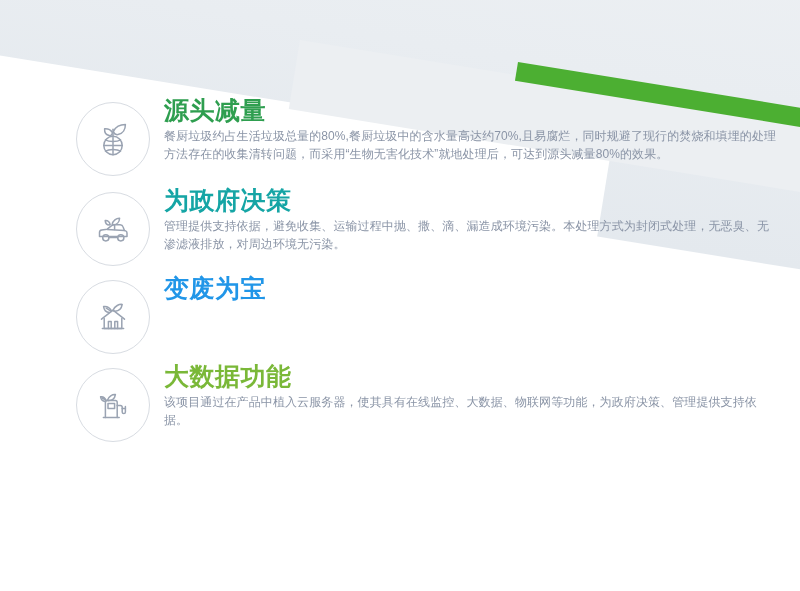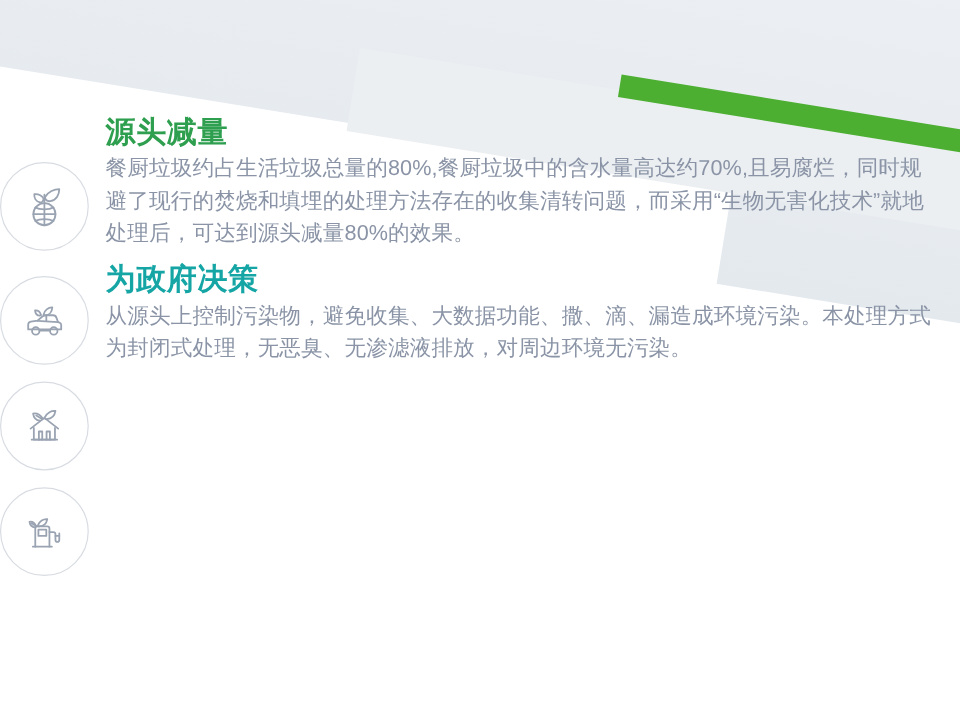--- a/index.html
+++ b/index.html
@@ -80,21 +80,22 @@
 
   
   .content {
     position: relative;
     z-index: 5;
     padding: 96px 0 0 0;
   }
 
   .feature {
     display: flex;
-    align-items: flex-end;
+    align-items: flex-start;
+    padding-left: 76px;
     margin-bottom: 14px;
   }
 
   .icon-wrap {
     flex: 0 0 auto;
     width: 74px;
     height: 74px;
     border: 1.6px solid #d8dce2;
     border-radius: 50%;
     display: flex;
@@ -117,21 +118,21 @@
 
   .feature-title {
     font-size: 25px;
     font-weight: bold;
     line-height: 1.15;
     margin: 0 0 2px 0;
     letter-spacing: 0.5px;
   }
 
   .feature-body {
-    font-size: 18px;
+    font-size: 12px;
     line-height: 1.52;
     color: #8a94a6;
     margin: 0;
     letter-spacing: 0.1px;
   }
 
   
   .feature-1 { margin-bottom: 10px; }
   .feature-2 { margin-bottom: 8px; }
   .feature-3 { margin-bottom: 8px; }
@@ -187,21 +188,21 @@
           <circle cx="13.8" cy="29.8" r="3.1"></circle>
           <circle cx="28.8" cy="29.8" r="3.1"></circle>
           <path d="M16.9 29.6 H25.7"></path>
 
           <path d="M20.2 16.4 C20.8 12.6 24.4 10.0 27.6 10.2 C27.4 13.8 25.0 16.6 21.6 16.8 C20.8 16.9 20.2 16.8 20.2 16.4 Z"></path>
           <path d="M18.2 16.6 C17.4 13.8 15.2 12.4 13.2 12.6 C13.4 15.2 15.0 17.0 17.2 17.1"></path>
         </svg>
       </div>
       <div class="feature-text">
         <h2 class="feature-title" style="color: rgb(21, 165, 165);">为政府决策</h2>
-        <p class="feature-body">从源头上控制污染物，避免收集、大数据功能、撒、滴、漏造成环境污染。本处理方式为封闭式处理，无恶臭、无渗滤液排放，对周边环境无污染。</p>
+        <p class="feature-body">管理提供支持依据，避免收集、运输过程中抛、撒、滴、漏造成环境污染。本处理方式为封闭式处理，无恶臭、无渗滤液排放，对周边环境无污染。</p>
       </div>
     </div>
 
     <div class="feature feature-3">
       <div class="icon-wrap">
         <svg width="42" height="42" viewBox="0 0 42 42" fill="none" stroke="#9aa3b2" stroke-width="1.5" stroke-linecap="round" stroke-linejoin="round">
 
           <path d="M9.5 23.2 L21 14.2 L32.5 23.2"></path>
 
           <path d="M12.2 22.6 V32.4 H29.8 V22.6"></path>
@@ -210,20 +211,21 @@
 
           <path d="M16.4 32.4 V25.6 H19.2 V32.4"></path>
           <path d="M22.8 32.4 V25.6 H25.6 V32.4"></path>
 
           <path d="M21.2 14.0 C23.0 9.8 27.2 8.0 30.2 8.4 C29.6 12.4 26.8 15.0 23.0 15.2 C21.8 15.3 21.1 14.9 21.2 14.0 Z"></path>
           <path d="M19.6 14.8 C17.6 11.4 14.2 10.2 11.6 10.6 C12.0 13.8 14.2 16.2 17.4 16.5"></path>
           <path d="M14.2 12.2 L19.4 15.4"></path>
         </svg>
       </div>
       <div class="feature-text">
+        <h2 class="feature-title" style="color: rgb(33, 150, 232);">变废为宝</h2>
       </div>
     </div>
 
     <div class="feature feature-4">
       <div class="icon-wrap">
         <svg width="42" height="42" viewBox="0 0 42 42" fill="none" stroke="#9aa3b2" stroke-width="1.5" stroke-linecap="round" stroke-linejoin="round">
 
           <path d="M13.4 33.6 V18.4 C13.4 17.4 14.2 16.6 15.2 16.6 H23.4 C24.4 16.6 25.2 17.4 25.2 18.4 V33.6"></path>
 
           <path d="M11.4 33.6 H27.2"></path>
@@ -231,16 +233,20 @@
           <rect x="16.0" y="19.4" width="6.6" height="5.2"></rect>
 
           <path d="M25.2 21.4 H28.4 C29.4 21.4 30.2 22.2 30.2 23.2 V28.0 C30.2 29.0 31.0 29.6 31.8 29.6 C32.7 29.6 33.4 29.0 33.4 28.0 V22.6"></path>
           <path d="M30.2 24.6 H33.4"></path>
 
           <path d="M15.4 16.2 C16.6 12.4 20.4 10.2 23.4 10.6 C22.8 14.2 20.2 16.4 16.8 16.6 C15.8 16.7 15.3 16.6 15.4 16.2 Z"></path>
           <path d="M14.0 16.4 C12.8 13.6 10.4 12.4 8.6 12.8 C9.0 15.4 10.8 17.2 13.2 17.4"></path>
           <path d="M10.2 14.0 L14.6 16.6"></path>
         </svg>
       </div>
+      <div class="feature-text">
+        <h2 class="feature-title" style="color: rgb(122, 184, 56);">大数据功能</h2>
+        <p class="feature-body">该项目通过在产品中植入云服务器，使其具有在线监控、大数据、物联网等功能，为政府决策、管理提供支持依据。</p>
+      </div>
     </div>
 
   </div>
 </div>
 
 </body></html>

